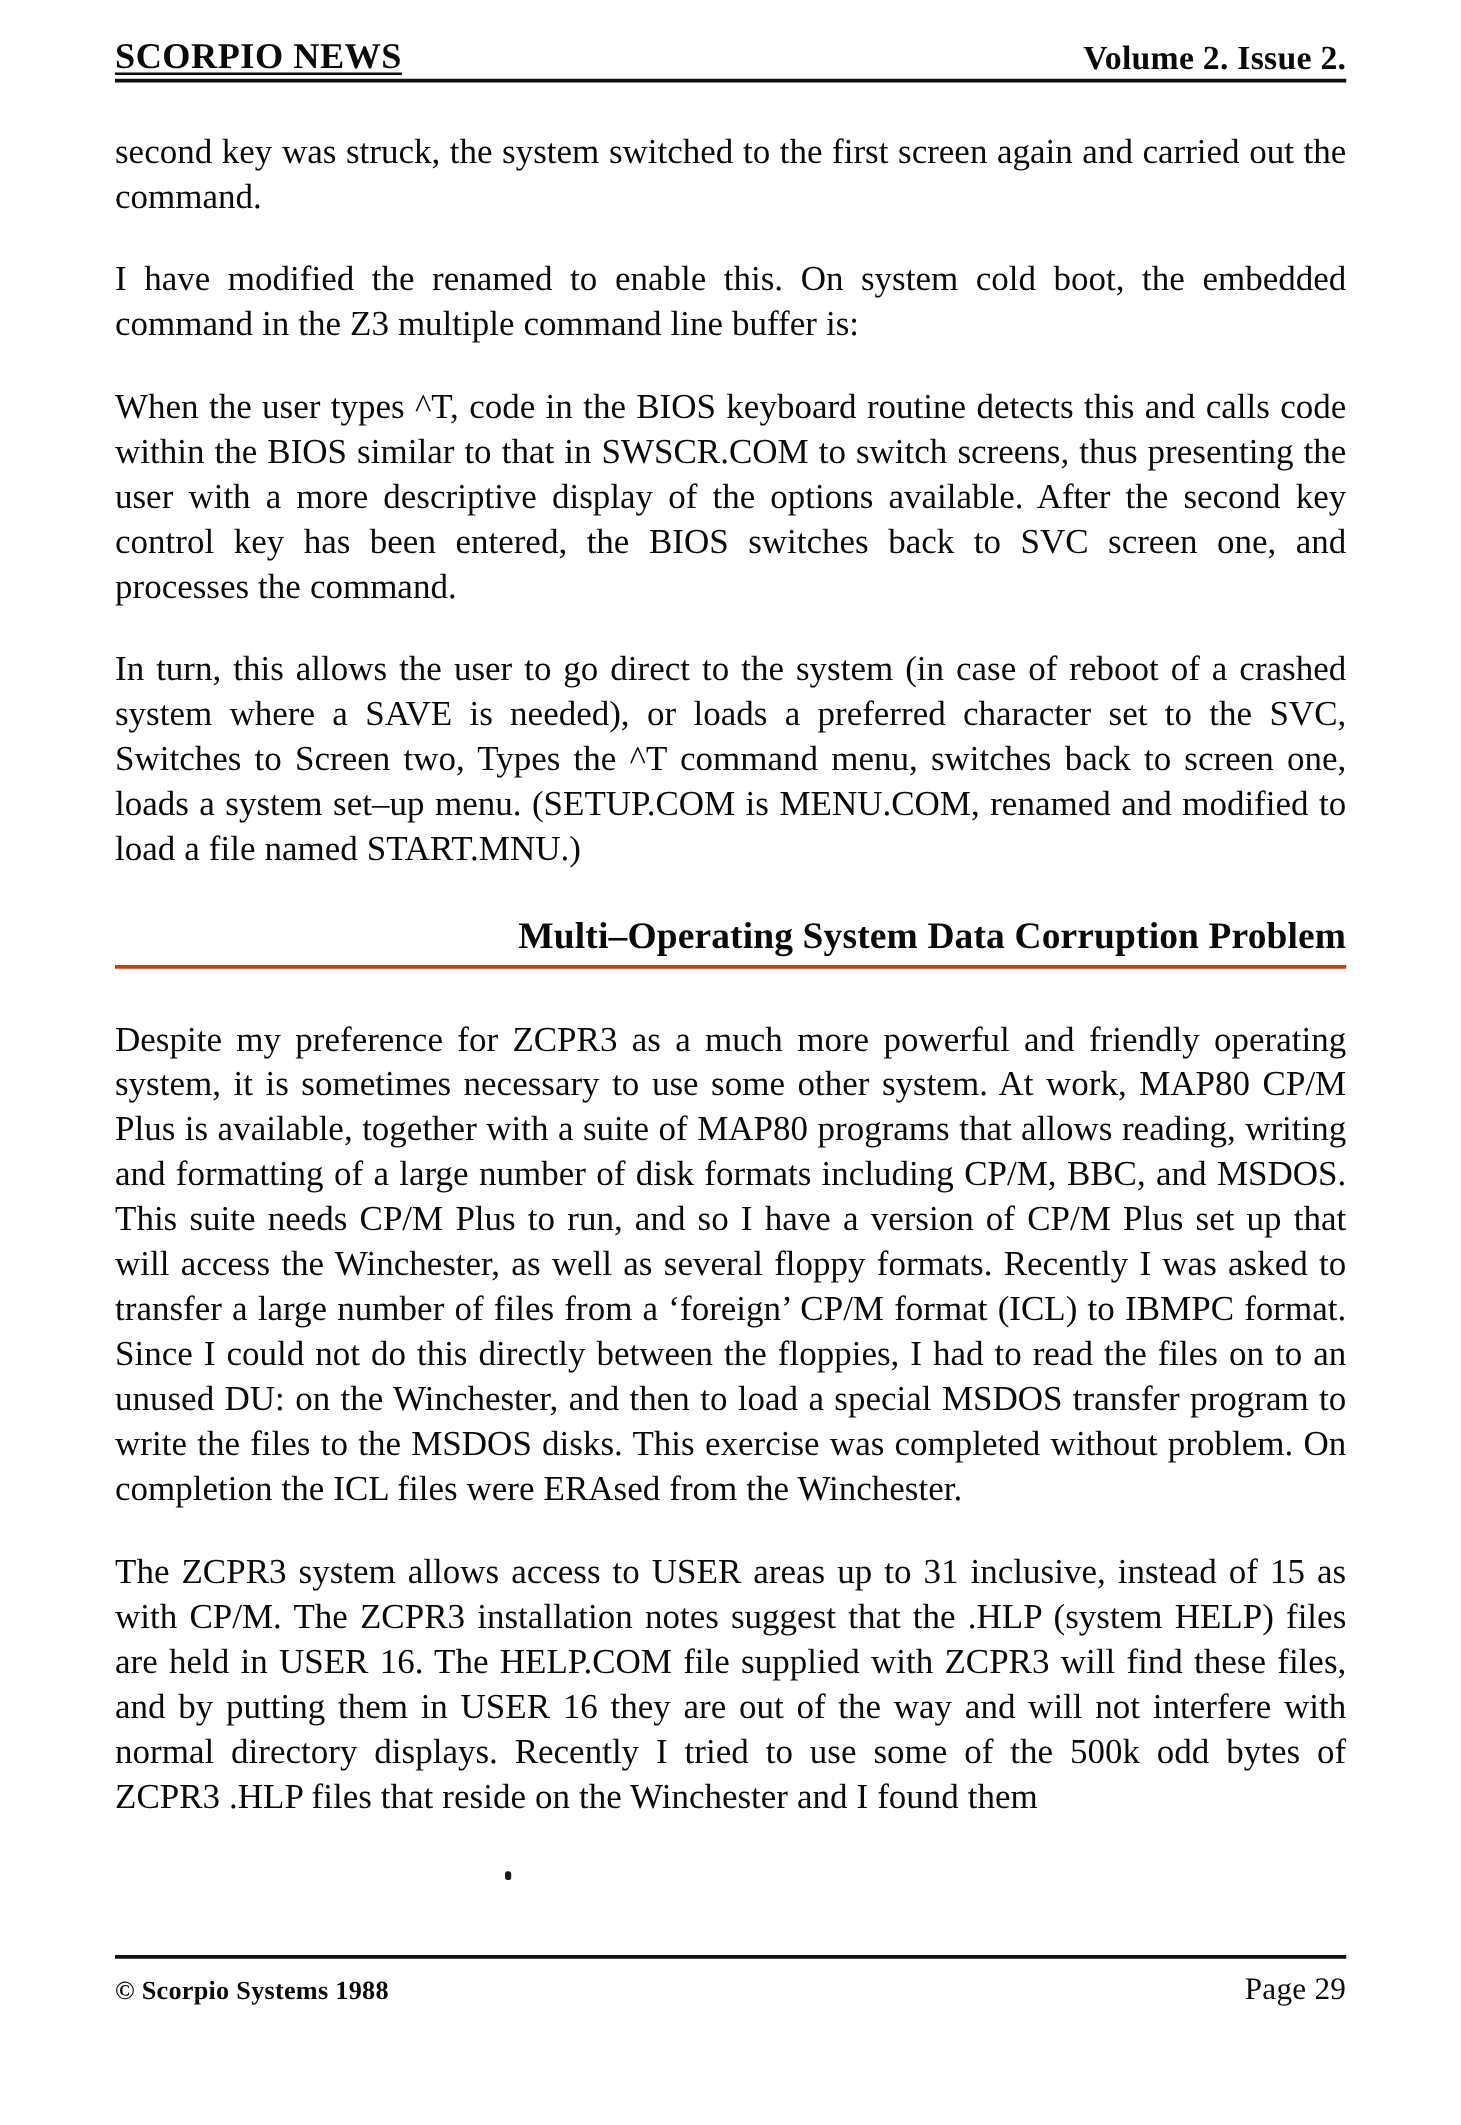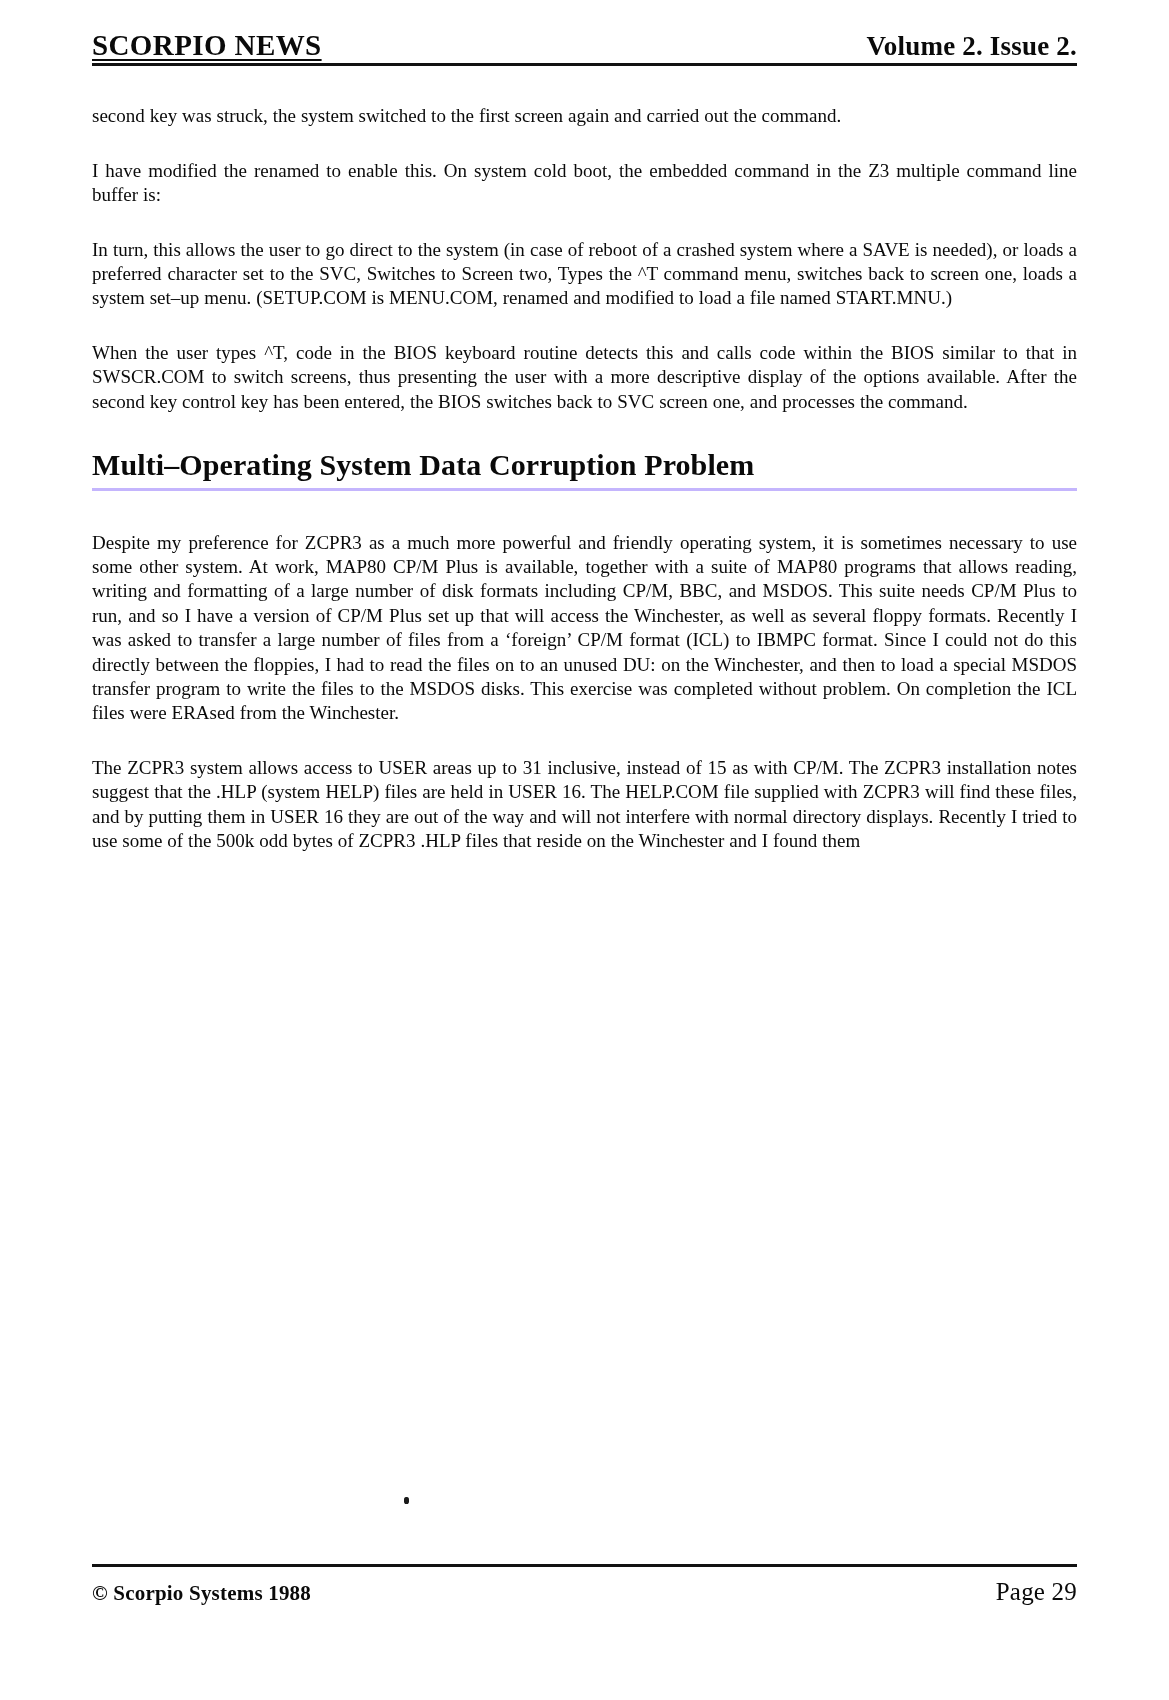--- a/index.html
+++ b/index.html
@@ -48,38 +48,39 @@
     font-weight: 700;
     letter-spacing: 0.2px;
     line-height: 1.05;
   }
 
   
   .body-col {
     margin-top: 38px;
   }
   p.para {
-    font-size: 19px;
+    font-size: 28px;
     line-height: 1.285;
     text-align: justify;
     margin: 0 0 30px 0;
     word-spacing: 0.2px;
     -webkit-font-smoothing: none;
   }
 
   
   h2.section-heading {
     font-size: 30px;
     font-weight: 700;
     margin: 34px 0 40px 0;
     padding-bottom: 5px;
-    border-bottom: 3px solid #c4b5fd;
+    border-bottom: 3px solid #c2410c;
     display: block;
     letter-spacing: 0.1px;
     line-height: 1.15;
+    text-align: right;
   }
 
   
   .footer-rule {
     position: absolute;
     left: 92px;
     right: 92px;
     top: 1564px;
     border-top: 3px solid #111;
   }
@@ -124,23 +125,23 @@
     <div class="head-right">Volume 2. Issue 2.</div>
   </div>
 
   <div class="body-col">
 
     <p class="para">second key was struck, the system switched to the first screen again and carried out the command.</p>
 
     <p class="para">I have modified the renamed to enable this. On system cold boot, the embedded command in the Z3 multiple command line buffer is:</p>
 
 
+    <p class="para">When the user types ^T, code in the BIOS keyboard routine detects this and calls code within the BIOS similar to that in SWSCR.COM to switch screens, thus presenting the user with a more descriptive display of the options available. After the second key control key has been entered, the BIOS switches back to SVC screen one, and processes the command.</p>
+
     <p class="para">In turn, this allows the user to go direct to the system (in case of reboot of a crashed system where a SAVE is needed), or loads a preferred character set to the SVC, Switches to Screen two, Types the ^T command menu, switches back to screen one, loads a system set–up menu. (SETUP.COM is MENU.COM, renamed and modified to load a file named START.MNU.)</p>
-
-    <p class="para">When the user types ^T, code in the BIOS keyboard routine detects this and calls code within the BIOS similar to that in SWSCR.COM to switch screens, thus presenting the user with a more descriptive display of the options available. After the second key control key has been entered, the BIOS switches back to SVC screen one, and processes the command.</p>
 
     <h2 class="section-heading">Multi–Operating System Data Corruption Problem</h2>
 
     <p class="para">Despite my preference for ZCPR3 as a much more powerful and friendly operating system, it is sometimes necessary to use some other system. At work, MAP80 CP/M Plus is available, together with a suite of MAP80 programs that allows reading, writing and formatting of a large number of disk formats including CP/M, BBC, and MSDOS. This suite needs CP/M Plus to run, and so I have a version of CP/M Plus set up that will access the Winchester, as well as several floppy formats. Recently I was asked to transfer a large number of files from a ‘foreign’ CP/M format (ICL) to IBMPC format. Since I could not do this directly between the floppies, I had to read the files on to an unused DU: on the Winchester, and then to load a special MSDOS transfer program to write the files to the MSDOS disks. This exercise was completed without problem. On completion the ICL files were ERAsed from the Winchester.</p>
 
     <p class="para">The ZCPR3 system allows access to USER areas up to 31 inclusive, instead of 15 as with CP/M. The ZCPR3 installation notes suggest that the .HLP (system HELP) files are held in USER 16. The HELP.COM file supplied with ZCPR3 will find these files, and by putting them in USER 16 they are out of the way and will not interfere with normal directory displays. Recently I tried to use some of the 500k odd bytes of ZCPR3 .HLP files that reside on the Winchester and I found them</p>
 
   </div>
 
   <div class="ink-speck"></div>

